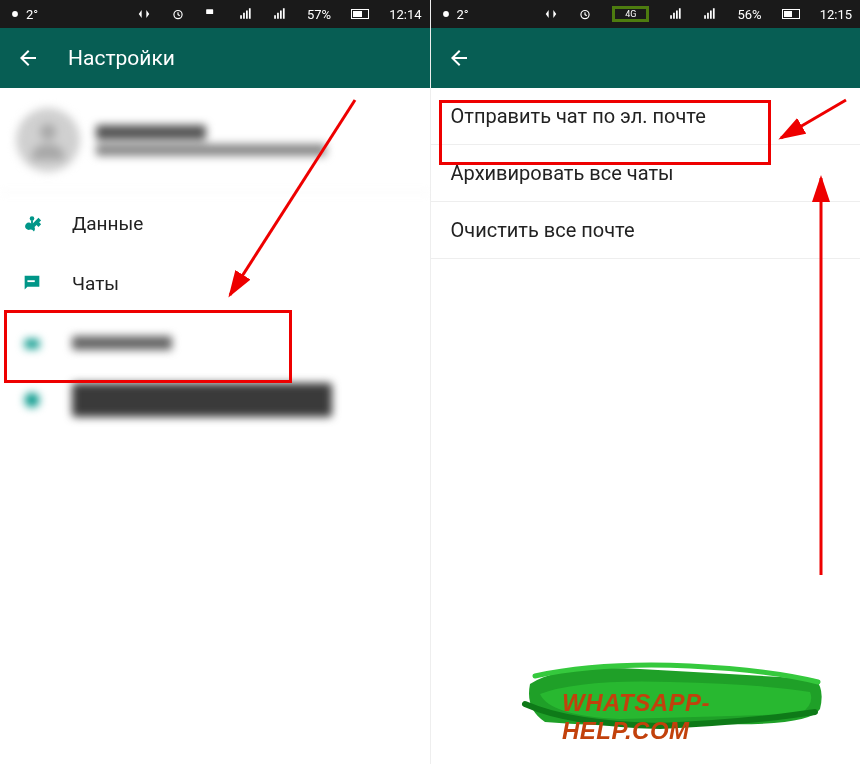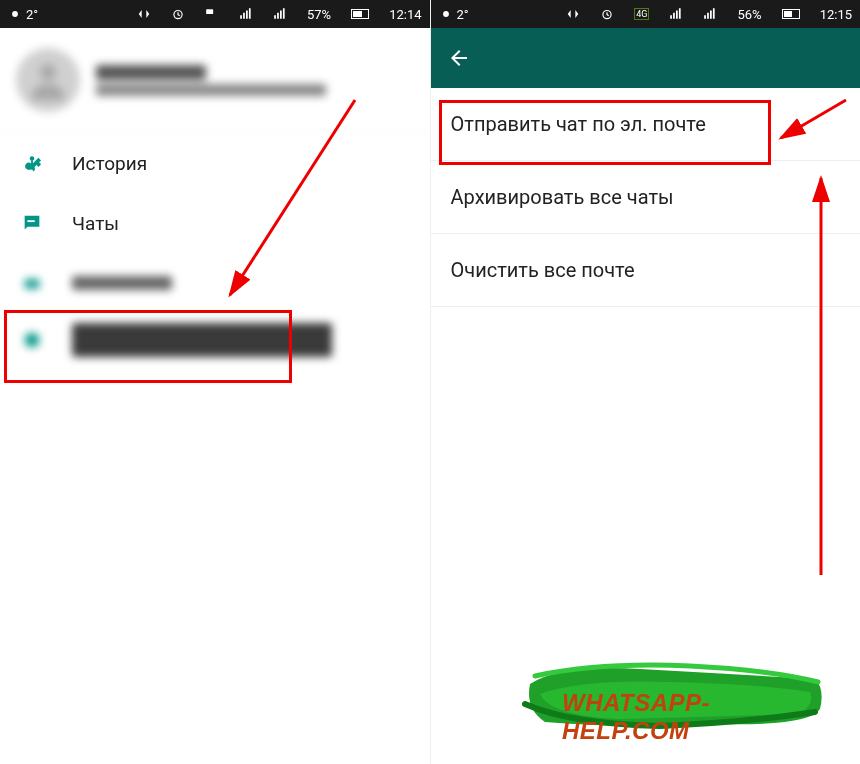--- a/index.html
+++ b/index.html
@@ -137,21 +137,21 @@
     }
     .blurred-pill {
       background: #3a3a3a;
       width: 260px;
       height: 34px;
       border-radius: 3px;
     }
     
     
     .list-item {
-      padding: 24px 20px;
+      padding: 16px 20px;
       font-size: 20px;
       color: #222;
       border-bottom: 1px solid #eee;
       cursor: pointer;
     }
     
     
     .red-box {
       position: absolute;
       border: 3px solid #e00;
@@ -233,20 +233,26 @@
             <path d="M2 20h3v-6H2zM7 20h3V10H7zM12 20h3V6h-3zM17 20h3V2h-3z"></path>
           </svg>
         <span>57%</span>
         <span class="battery-box">
             <span class="battery-fill" style="width:55%"></span>
           </span>
         <span>12:14</span>
       </div>
     </div>
 
+    <div class="header">
+      <svg class="back-arrow" viewBox="0 0 24 24" fill="#fff">
+        <path d="M20 11H7.83l5.59-5.59L12 4l-8 8 8 8 1.41-1.41L7.83 13H20z"></path>
+      </svg>
+      <span class="header-title">Настройки</span>
+    </div>
 
     <div class="profile-section">
       <div class="avatar">
         <svg viewBox="0 0 24 24" width="48" height="48" fill="#a8a8a8">
             <circle cx="12" cy="8" r="4"></circle>
             <path d="M4 20c0-4 4-6 8-6s8 2 8 6v2H4z"></path>
           </svg>
       </div>
       <div class="profile-info">
         <div class="profile-name"></div>
@@ -256,21 +262,21 @@
 
     <div class="menu-item">
       <span class="menu-icon">
         <svg viewBox="0 0 24 24" width="22" height="22" fill="#009688">
             <path d="M7 14c-2.2 0-4-1.8-4-4s1.8-4 4-4 4 1.8 4 4c0 .4-.1.7-.1 1H21v4h-3v3h-4v-3h-3.1c-.7 1.8-2.4 3-3.9 3z" transform="rotate(-45 12 12) translate(0 2)"></path>
             <circle cx="12" cy="7" r="2.5"></circle>
             <rect x="11" y="9" width="2" height="10"></rect>
             <rect x="10" y="17" width="4" height="2"></rect>
           </svg>
       </span>
-      <span class="menu-label">История</span>
+      <span class="menu-label">Данные</span>
     </div>
 
     <div class="menu-item">
       <span class="menu-icon">
         <svg viewBox="0 0 24 24" width="22" height="22" fill="#009688">
             <path d="M4 4h16v12H7l-3 3z"></path>
             <rect x="7" y="9" width="8" height="2" fill="#fff"></rect>
           </svg>
       </span>
       <span class="menu-label">Чаты</span>
@@ -318,21 +324,21 @@
         <span>2°</span>
       </div>
       <div class="status-right">
         <svg class="status-icon" viewBox="0 0 24 24" fill="#fff">
             <path d="M8 5v14l-5-7zM16 5v14l5-7z"></path>
           </svg>
         <svg class="status-icon" viewBox="0 0 24 24" fill="#fff">
             <circle cx="12" cy="13" r="7" fill="none" stroke="#fff" stroke-width="2"></circle>
             <path d="M12 9v4l3 2" stroke="#fff" stroke-width="2" fill="none"></path>
           </svg>
-        <span style="font-size:9px;border:1px solid #4d7c0f;padding:0 1px;">4G</span>
+        <span style="font-size:9px;border:3px solid #4d7c0f;padding:0 10px;">4G</span>
         <svg class="status-icon" viewBox="0 0 24 24" fill="#fff">
             <path d="M2 20h3v-6H2zM7 20h3V10H7zM12 20h3V6h-3zM17 20h3V2h-3z"></path>
           </svg>
         <svg class="status-icon" viewBox="0 0 24 24" fill="#fff">
             <path d="M2 20h3v-6H2zM7 20h3V10H7zM12 20h3V6h-3zM17 20h3V2h-3z"></path>
           </svg>
         <span>56%</span>
         <span class="battery-box">
             <span class="battery-fill" style="width:54%"></span>
           </span>

